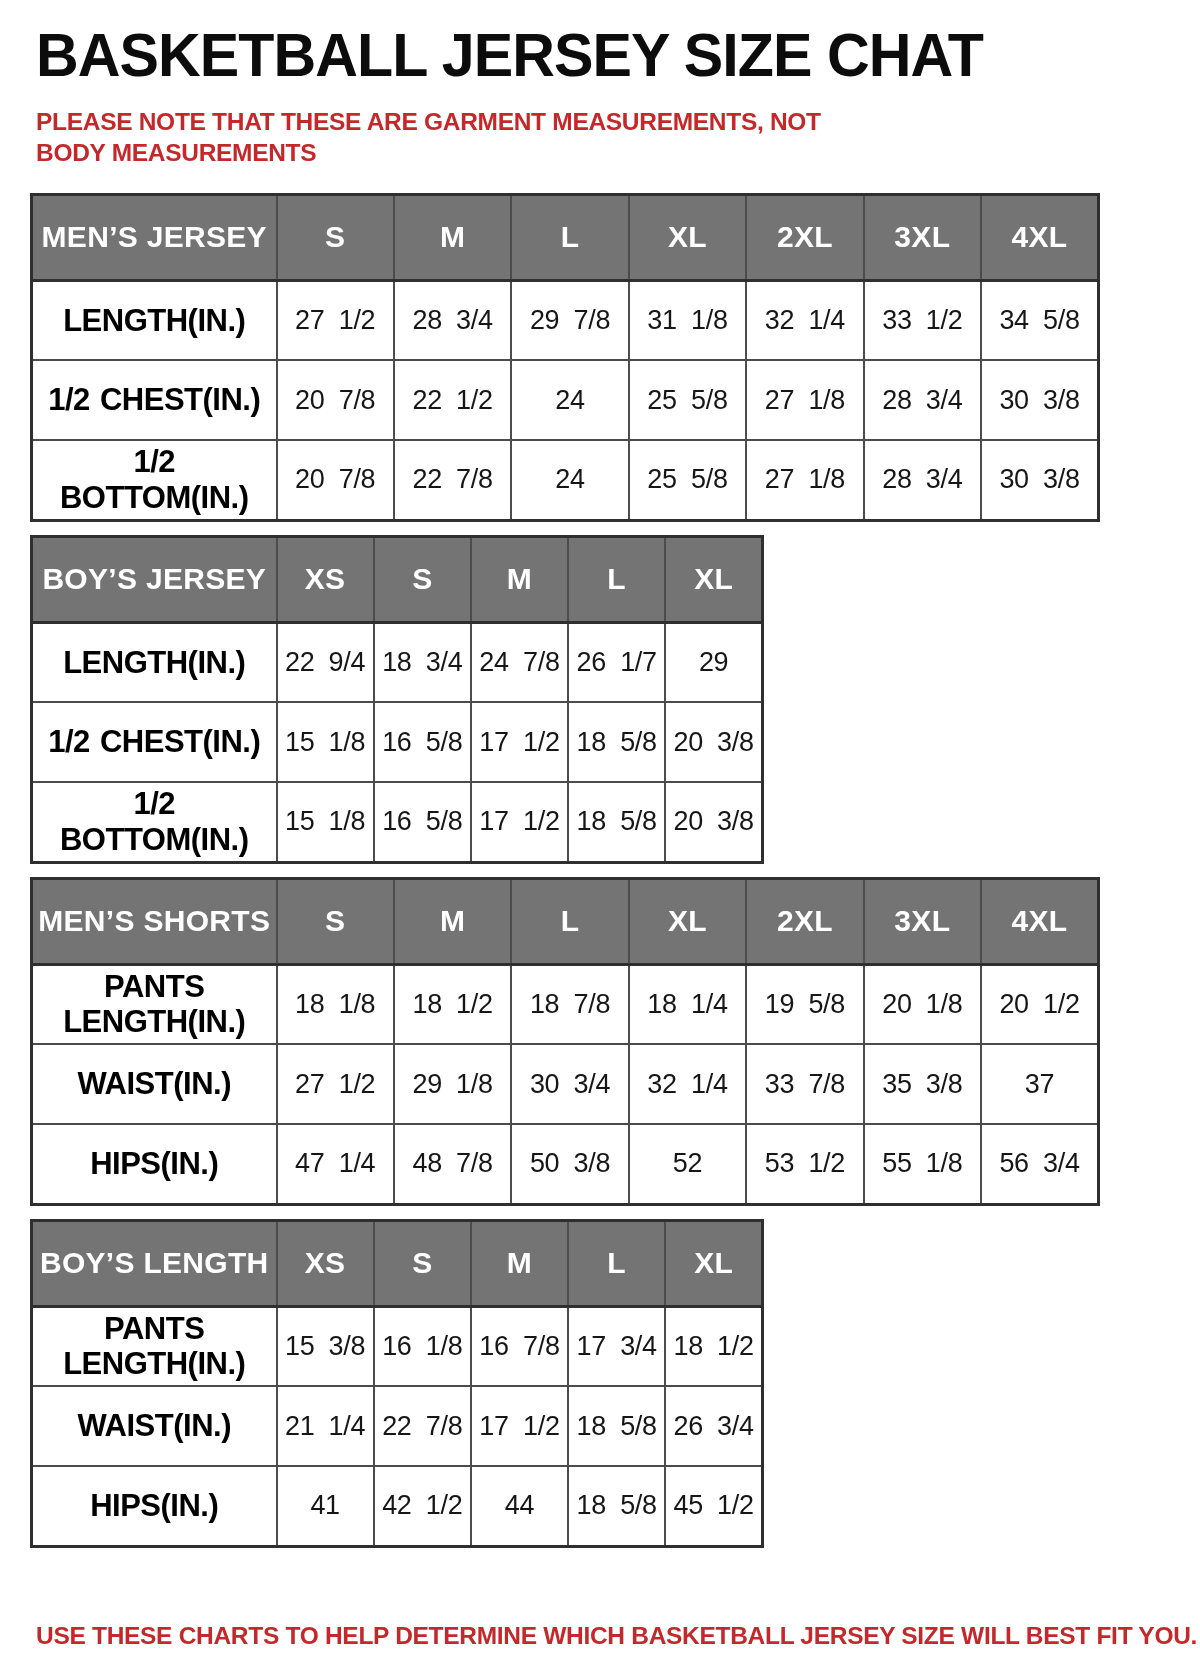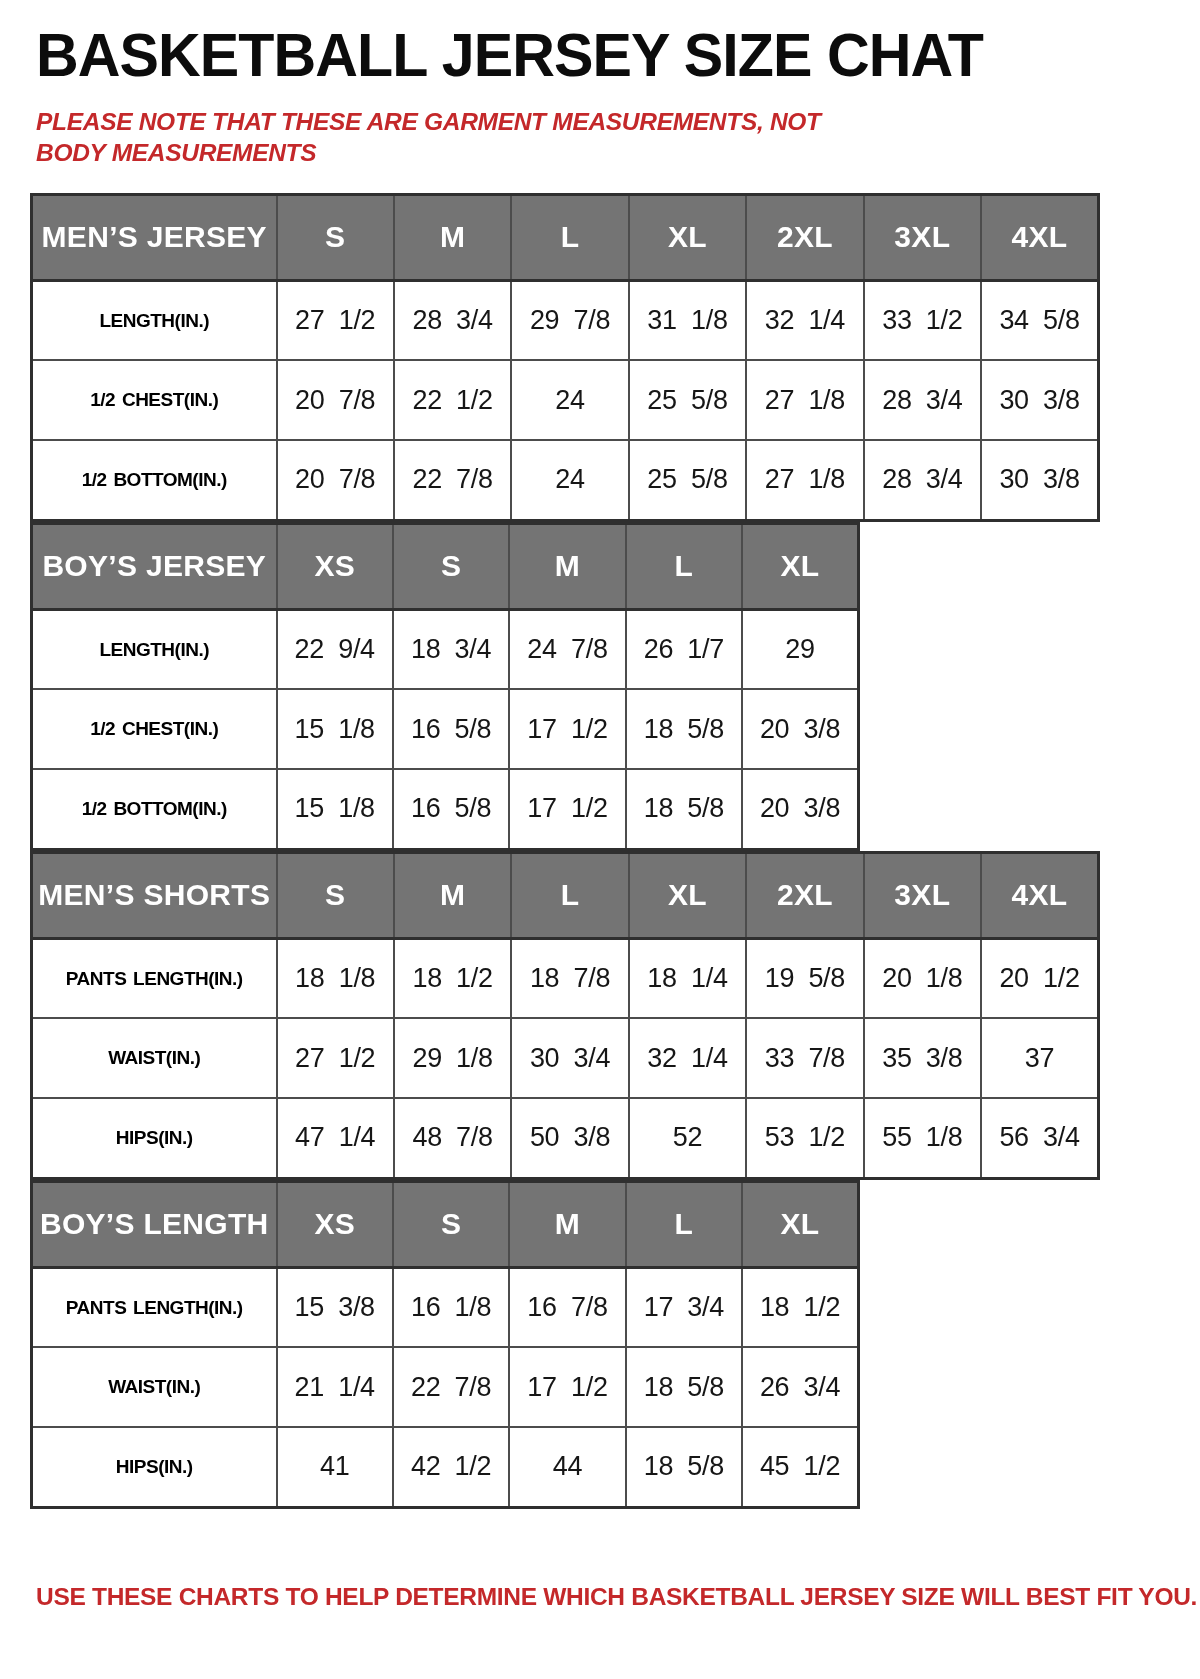--- a/index.html
+++ b/index.html
@@ -21,29 +21,30 @@
     transform: scaleX(.97);
     transform-origin: left center;
   }
   .note {
     color: #c4282a;
     font-weight: 700;
     font-size: 24.5px;
     line-height: 1.28;
     letter-spacing: -0.3px;
   }
-  .note-top { max-width: 830px; margin: 0 0 24px 6px; font-style: italic; }
+  .note-top { max-width: 830px; margin: 0 0 24px 6px; }
   .note-bottom { margin: 72px 0 12px 6px; white-space: nowrap; }
   table {
     border-collapse: collapse;
     table-layout: fixed;
     border: 3px solid #2f2f2f;
+    margin-bottom: 13px;
   }
   table.wide { width: 1070px; }
-  table.narrow { width: 830px; }
+  table.narrow { width: 734px; }
   th, td {
     border: 2px solid #4c4c4c;
     text-align: center;
     vertical-align: middle;
     padding: 2px 4px;
   }
   thead th {
     background: #747474;
     color: #ffffff;
     font-size: 30px;
@@ -55,21 +56,21 @@
   tbody td {
     font-size: 27px;
     color: #161616;
     height: 80px;
     letter-spacing: -0.3px;
     word-spacing: 7px;
     background: #ffffff;
   }
   tbody td.row-label {
     font-weight: 700;
-    font-size: 19px;
+    font-size: 31px;
     color: #000000;
     letter-spacing: -0.5px;
     word-spacing: 2px;
     line-height: 1.15;
   }
 </style>
 </head>
 <body>
 
 <h1 class="page-title">BASKETBALL JERSEY SIZE CHAT</h1>

